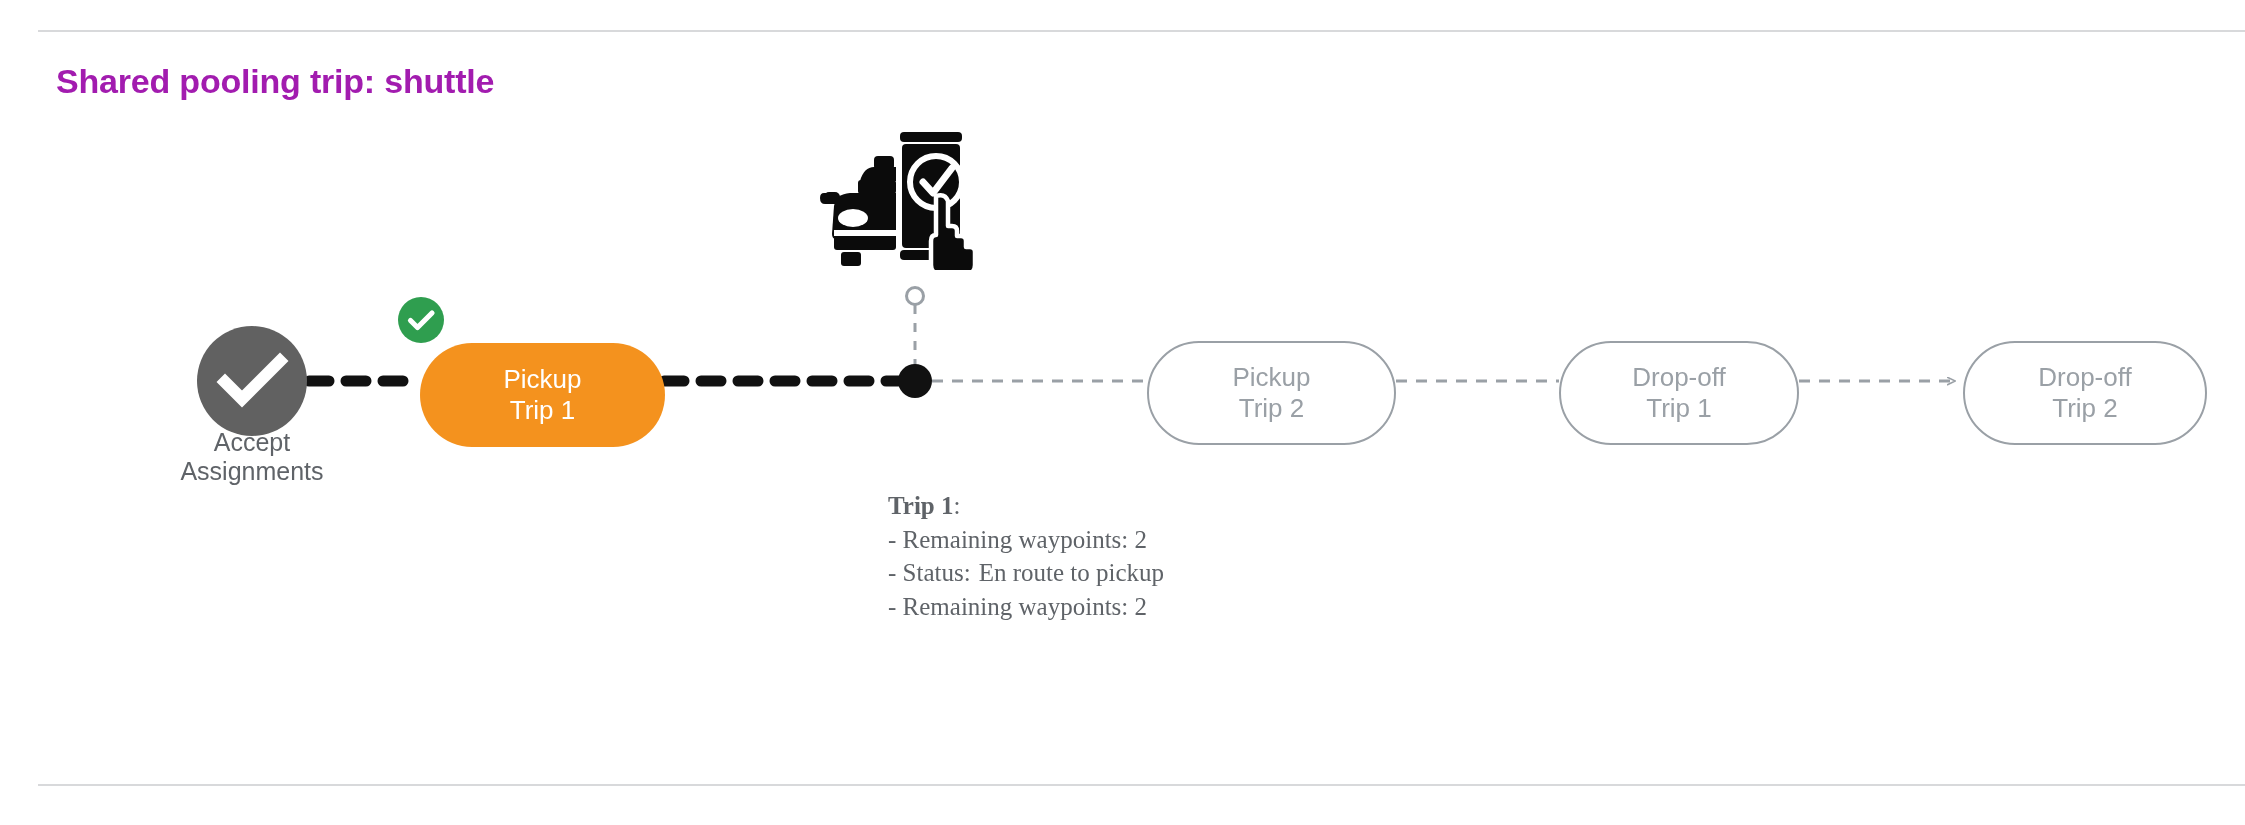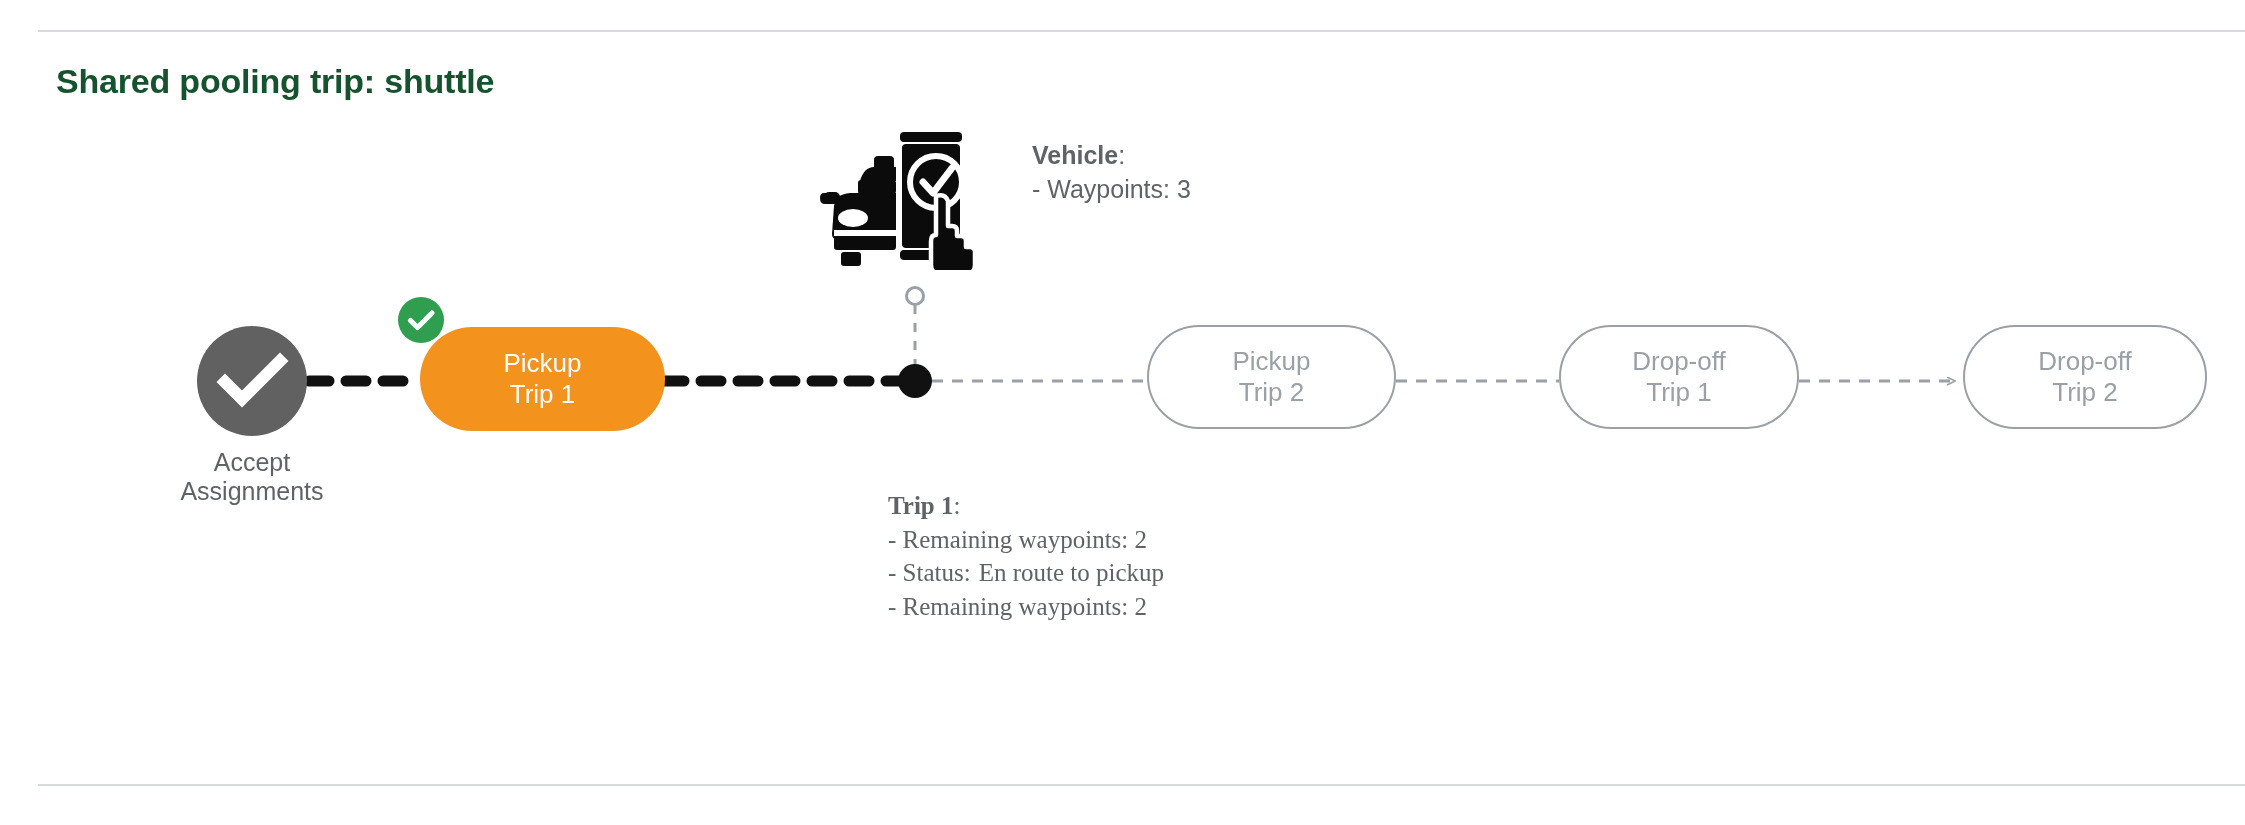--- a/index.html
+++ b/index.html
@@ -29,21 +29,21 @@
   .rule.top    { top: 30px; }
   .rule.bottom { top: 784px; }
 
   
   .page-title {
     position: absolute;
     left: 56px;
     top: 62px;
     font-size: 34px;
     font-weight: bold;
-    color: #14532d;
+    color: #a21caf;
     letter-spacing: -0.2px;
     white-space: nowrap;
   }
 
   
   .stage {
     position: absolute;
     left: 0;
     top: 0;
     width: 2245px;
@@ -69,41 +69,42 @@
     background: #616161;
   }
   .start-node svg {
     position: absolute;
     left: 0; top: 0;
     width: 110px; height: 110px;
   }
   .start-label {
     position: absolute;
     left: 152px;
-    top: 448px;
+    top: 428px;
     width: 200px;
     text-align: center;
     font-size: 25px;
     line-height: 1.16;
     color: #5f6368;
   }
 
   
   .pill {
     position: absolute;
     height: 104px;
     border-radius: 52px;
     display: flex;
     flex-direction: column;
     align-items: center;
     justify-content: center;
     font-size: 26px;
     line-height: 1.18;
     text-align: center;
     white-space: nowrap;
+    margin-top: 16px;
   }
   .pill .l1, .pill .l2 { display: block; }
 
   .pill.active {
     background: #f4921e;
     color: #ffffff;
     left: 420px;
     top: 327px;
     width: 245px;
   }
@@ -266,24 +267,20 @@
 
         <circle cx="124" cy="62" r="26" fill="none" stroke="#ffffff" stroke-width="6"></circle>
         <path d="M111 62 L121 73 L140 48" fill="none" stroke="#ffffff" stroke-width="7" stroke-linecap="round" stroke-linejoin="round"></path>
 
         <path d="M124 76 q9 -3 12 5 l0 25 h4 q5 0 5 5 v5 h4 q5 0 5 5 v6 h4 q5 0 5 5 v13
                  q0 9 -9 9 h-26 q-9 0 -9 -9 v-24 q0 -6 5 -6 z" fill="#0b0b0b" stroke="#ffffff" stroke-width="4.5" stroke-linejoin="round"></path>
       </g>
     </svg>
   </div>
 
-  <div class="vehicle-info">
-    <div class="row"><span class="hdr">Vehicle</span><span>:</span></div>
-    <div class="row">- Waypoints: 3</div>
-  </div>
 
   <div class="trips-info">
     <div class="line first"><span class="hdr">Trip 1</span><span>:</span></div>
     <div class="line">- Remaining waypoints: 2</div>
 
     <div class="line"><span>- Status:</span><span class="gap"></span><span>En route to pickup</span></div>
     <div class="line">- Remaining waypoints: 2</div>
   </div>
 
 </div>

